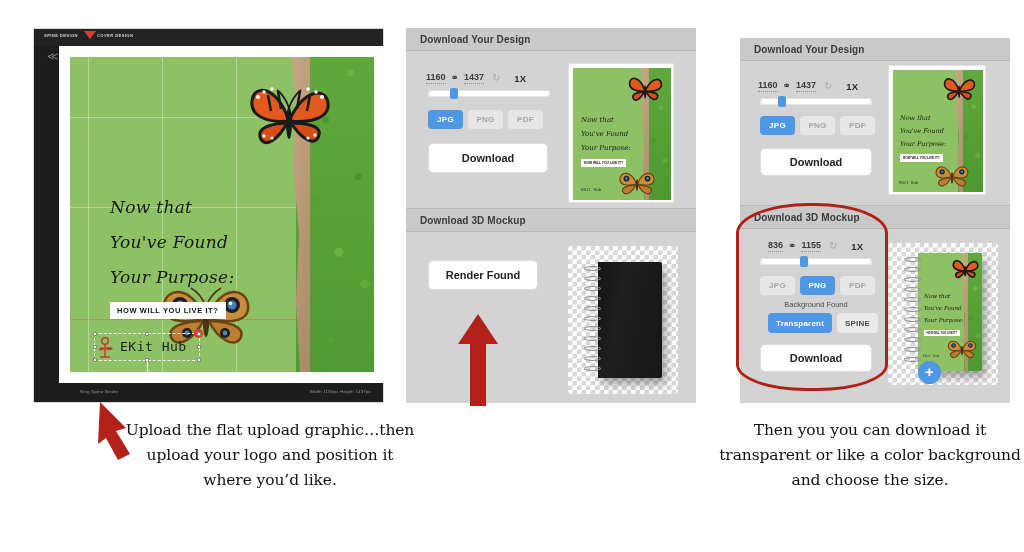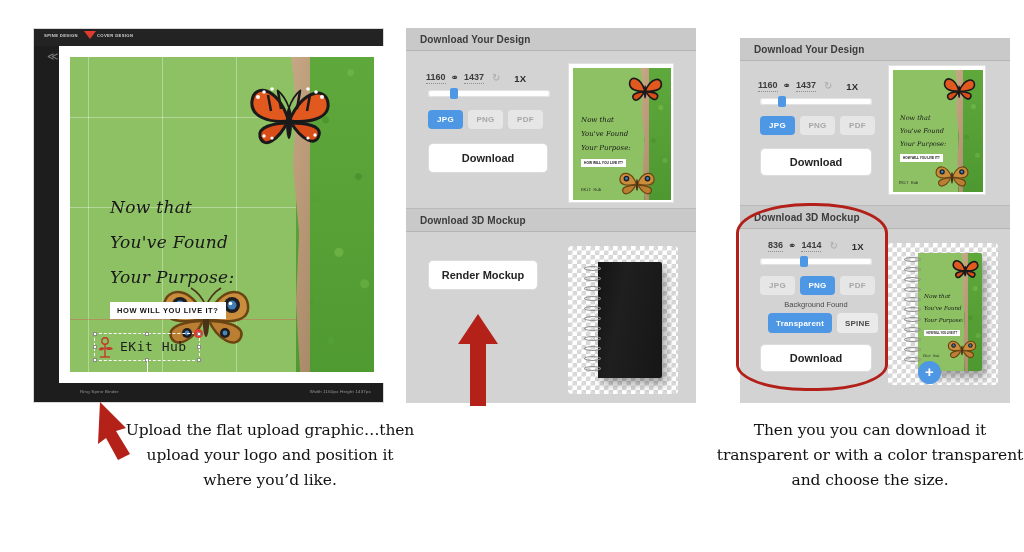--- a/index.html
+++ b/index.html
@@ -421,21 +421,21 @@
         </svg>
         <div class="mini-logo" style="left:8px;top:119px;font-size:4.2px">EKit Hub</div>
       </div>
     </div>
 
     <div class="dl-sep" style="top:180px"></div>
     <div class="sec-head" style="top:181px">
       <span>Download 3D Mockup</span>
     </div>
 
-    <div class="whitebtn" style="left:22px;top:232px;width:110px;height:30px">Render Mockup</div>
+    <div class="whitebtn" style="left:22px;top:232px;width:110px;height:30px">Render Found</div>
 
     <div class="checker" style="left:162px;top:218px;width:110px;height:148px">
       <div class="nb-wrap" style="left:16px;top:16px;width:78px;height:116px">
         <div class="nb-cover"></div>
         <div class="spiral">
           <div class="ring" style="top:4px"></div>
             <div class="ring" style="top:14px"></div>
           <div class="ring" style="top:24px"></div>
             <div class="ring" style="top:34px"></div>
           <div class="ring" style="top:44px"></div>
@@ -511,21 +511,21 @@
     </div>
 
     <div class="dl-sep" style="top:167px"></div>
     <div class="sec-head" style="top:168px">
       <span>Download 3D Mockup</span>
     </div>
 
     <div class="dimrow" style="left:28px;top:202px">
       <span class="dimval">836</span>
       <span class="linkicon">⚭</span>
-      <span class="dimval">1414</span>
+      <span class="dimval">1155</span>
       <span class="refresh">↻</span>
       <span class="zoomx">1X</span>
     </div>
 
     <div class="slider" style="left:20px;top:220px;width:112px">
       <div class="knob" style="left:40px"></div>
     </div>
 
     <div class="fmtrow" style="left:20px;top:238px">
       <div class="fmt">JPG</div>
@@ -585,15 +585,15 @@
           <div class="ring" style="top:104px"></div>
         </div>
       </div>
     </div>
   </div>
 
   <div id="red-oval"></div>
   <div id="plus-btn">+</div>
 
   <div class="caption" id="cap1">Upload the flat upload graphic…then upload your logo and position it where you’d like.</div>
-  <div class="caption" id="cap3">Then you you can download it transparent or with a color transparent and choose the size.</div>
+  <div class="caption" id="cap3">Then you you can download it transparent or like a color background and choose the size.</div>
 
 </div>
 
 </body></html>

